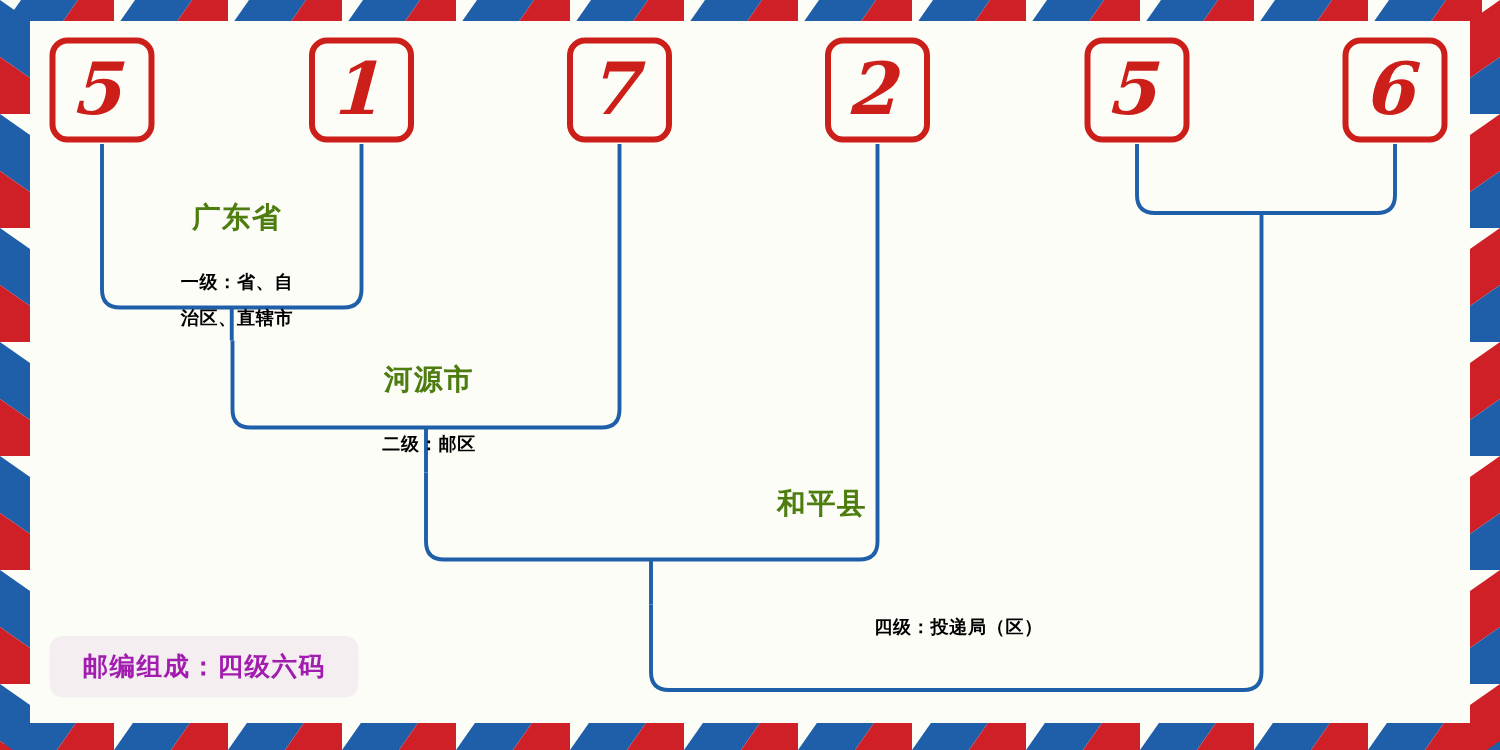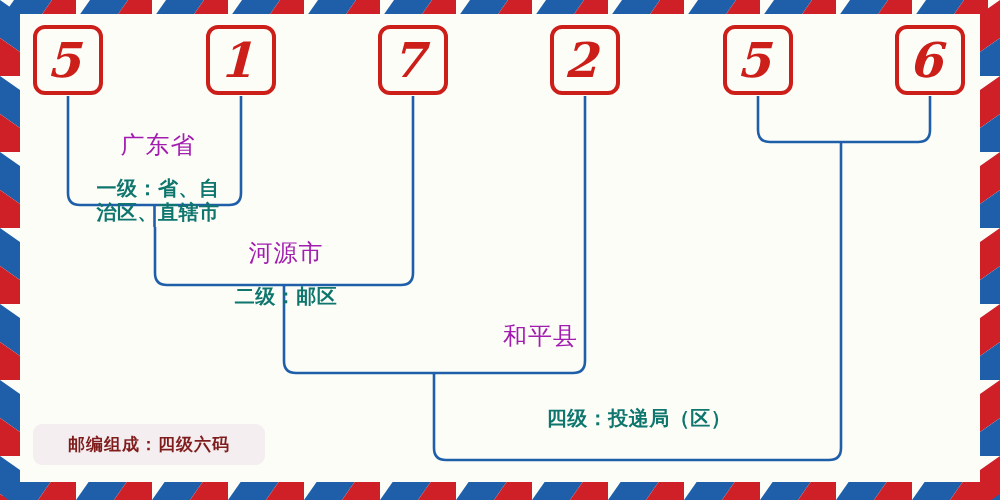--- a/index.html
+++ b/index.html
@@ -32,45 +32,45 @@
     font-size:48px;
     line-height:1;
     font-style:italic;
     letter-spacing:0;
     transform:skewX(-4deg);
   }
 
   
   .lbl{position:absolute;text-align:center;white-space:pre-line;}
   .lbl .t1{
-    color:#a21caf;
+    color:#4d7c0f;
     font-family:"DejaVu Serif","Liberation Serif",serif;
-    font-weight:normal;
-    font-size:24px;
+    font-weight:bold;
+    font-size:19px;
     line-height:26px;
     letter-spacing:1px;
   }
   .lbl .t2{
-    color:#0f766e;
+    color:#000000;
     font-family:"DejaVu Sans","Liberation Sans",sans-serif;
     font-weight:bold;
-    font-size:20px;
+    font-size:12px;
     line-height:24px;
     letter-spacing:0.5px;
     white-space:pre-line;
   }
 
   
   .footnote{
     position:absolute;
     left:33px;top:424px;
-    padding:9px 35px;
+    padding:9px 22px;
     background:#f4eef1;
     border-radius:9px;
-    color:#7f1d1d;
+    color:#a21caf;
     font-family:Liberation Sans, sans-serif;
     font-weight:bold;
     font-size:17px;
     letter-spacing:1px;
   }
 </style>
 </head>
 <body>
 
 <div id="stage">

